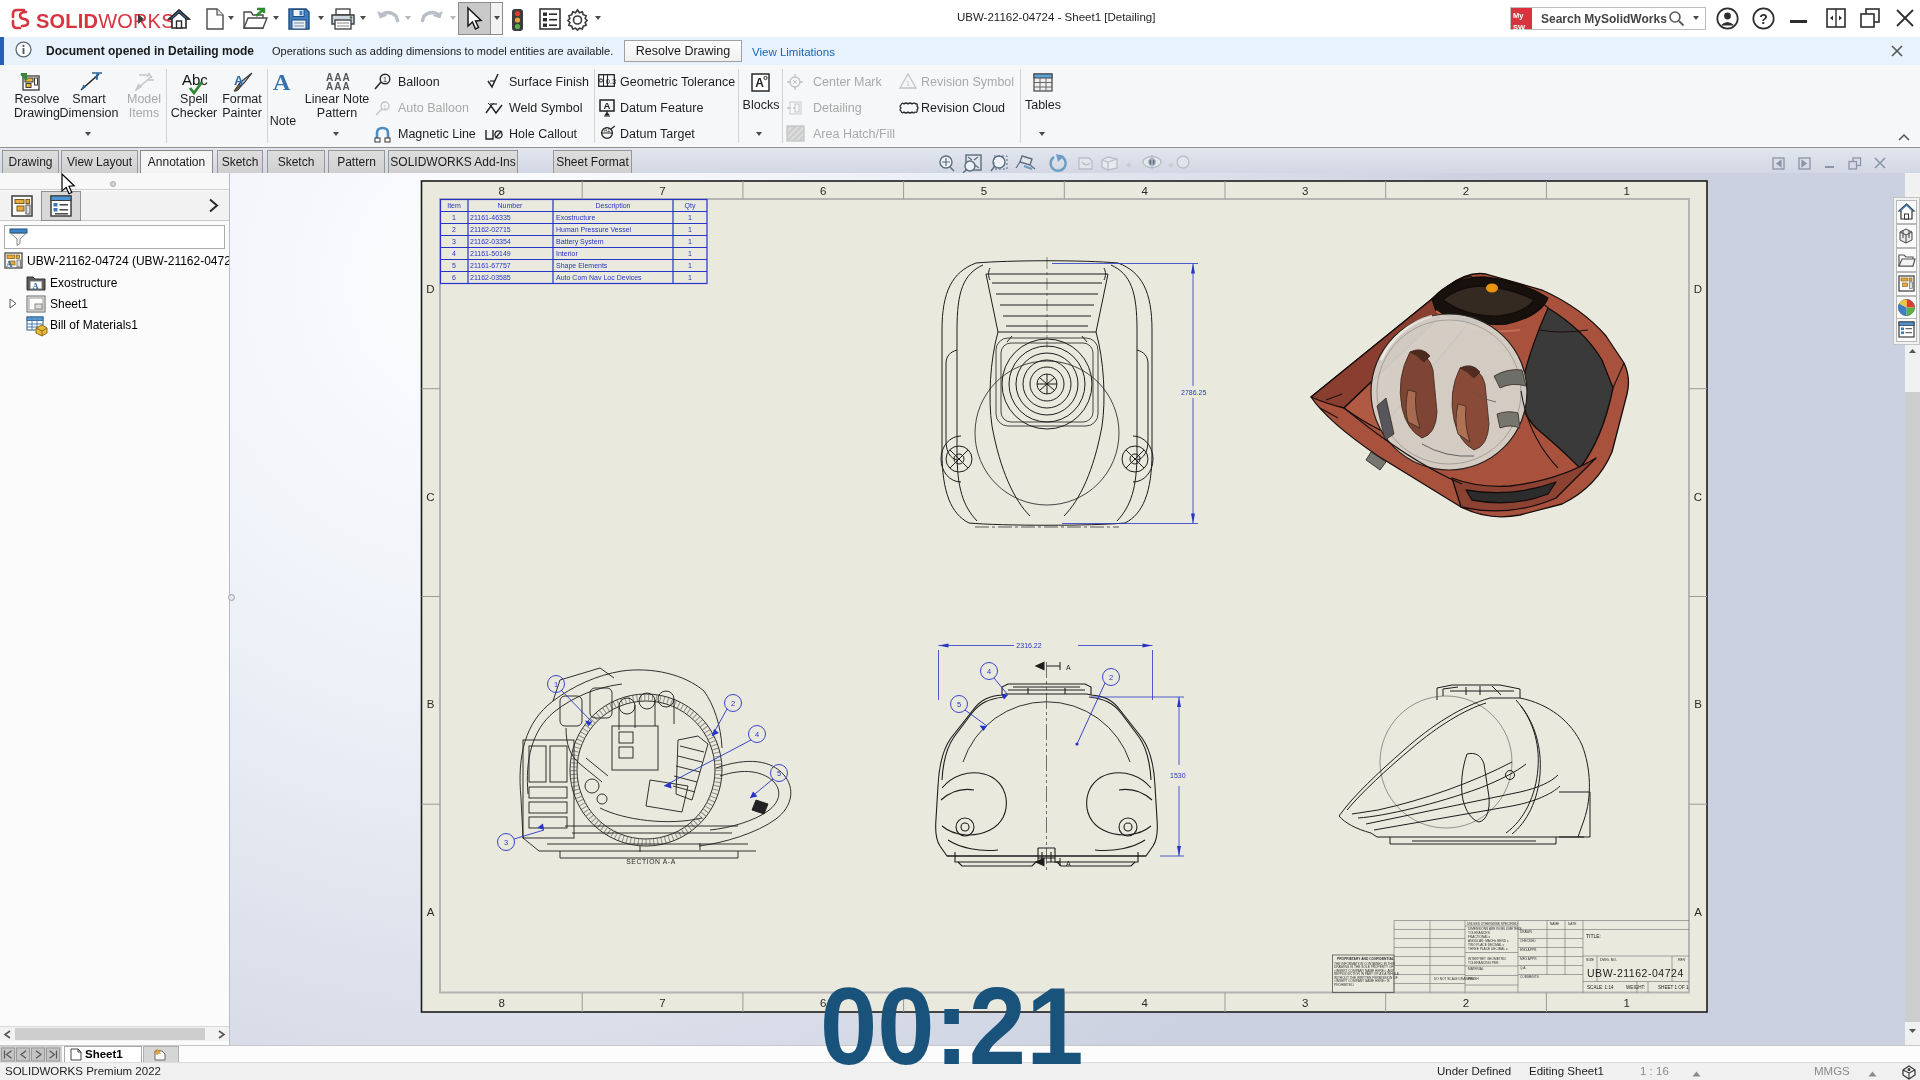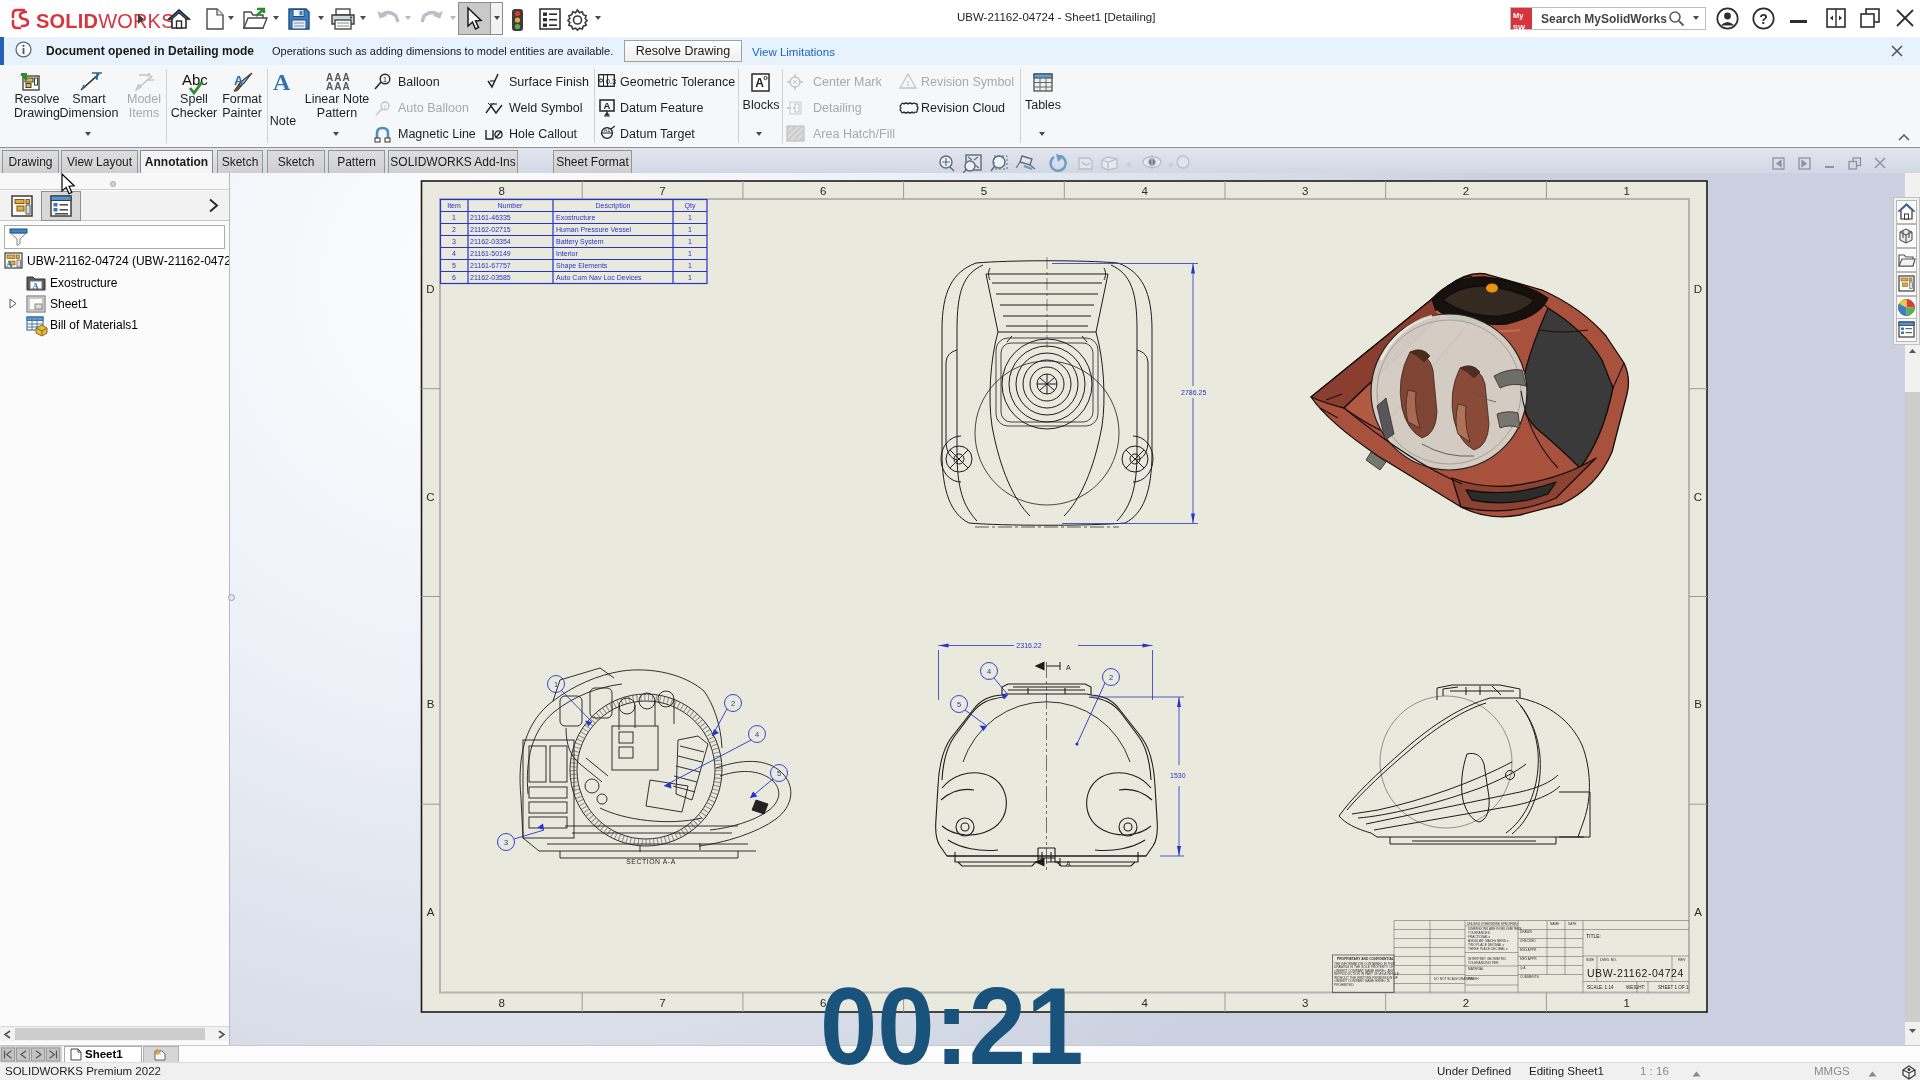--- a/index.html
+++ b/index.html
@@ -14,21 +14,21 @@
 #infobar { position:absolute; left:0; top:37px; width:1920px; height:28px; background:#e7f2fc; }
 
 #ribbon { position:absolute; left:0; top:65px; width:1920px; height:83px; background:#f6f7f8; border-bottom:1px solid #909090; }
 .rsep { position:absolute; top:4px; width:1px; height:74px; background:#d2d2d2; }
 .rt { position:absolute; font-size:12.5px; color:#1e1e1e; white-space:nowrap; }
 .rtc { position:absolute; font-size:12.5px; color:#1e1e1e; white-space:nowrap; text-align:center; transform:translateX(-50%); }
 .gry { color:#a9a9a9 !important; }
 
 #tabrow { position:absolute; left:0; top:148px; width:1920px; height:25px; background:linear-gradient(#e3e6ef,#d2d7e4); }
 .tab { position:absolute; top:2px; height:23px; white-space:nowrap; overflow:hidden; background:linear-gradient(#dedede,#cfcfcf); border:1px solid #979797; border-bottom:none; font-size:12px; color:#1c1c1c; text-align:center; line-height:22px; }
-.tab.active { background:#f4f4f4; font-weight:bold; border-color:#8a8a8a; }
+.tab.active { background:#f4f4f4; font-weight:normal; border-color:#8a8a8a; }
 #timer { position:absolute; left:820px; top:963px; font-size:103px; font-weight:bold; color:#19537c; z-index:50; letter-spacing:0px; transform:scaleY(1.07); transform-origin:50% 0; }
 .tbi { position:absolute; top:8px; }
 </style>
 </head>
 <body>
 
 <div id="titlebar">
   <svg class="ic" style="left:10px;top:7px" width="24" height="24" viewBox="0 0 24 24">
     <path d="M14 3 L7 3 Q3 3 3 7 L3 10 M3 14 L3 17 Q3 21 7 21 L10 21" fill="none" stroke="#d7343f" stroke-width="2.6" stroke-linecap="round"></path>
     <path d="M16 5 Q10 5 10 8.5 Q10 11.5 14 12 Q18 12.5 18 15.5 Q18 19 12 19" fill="none" stroke="#d7343f" stroke-width="2.6" stroke-linecap="round"></path>

